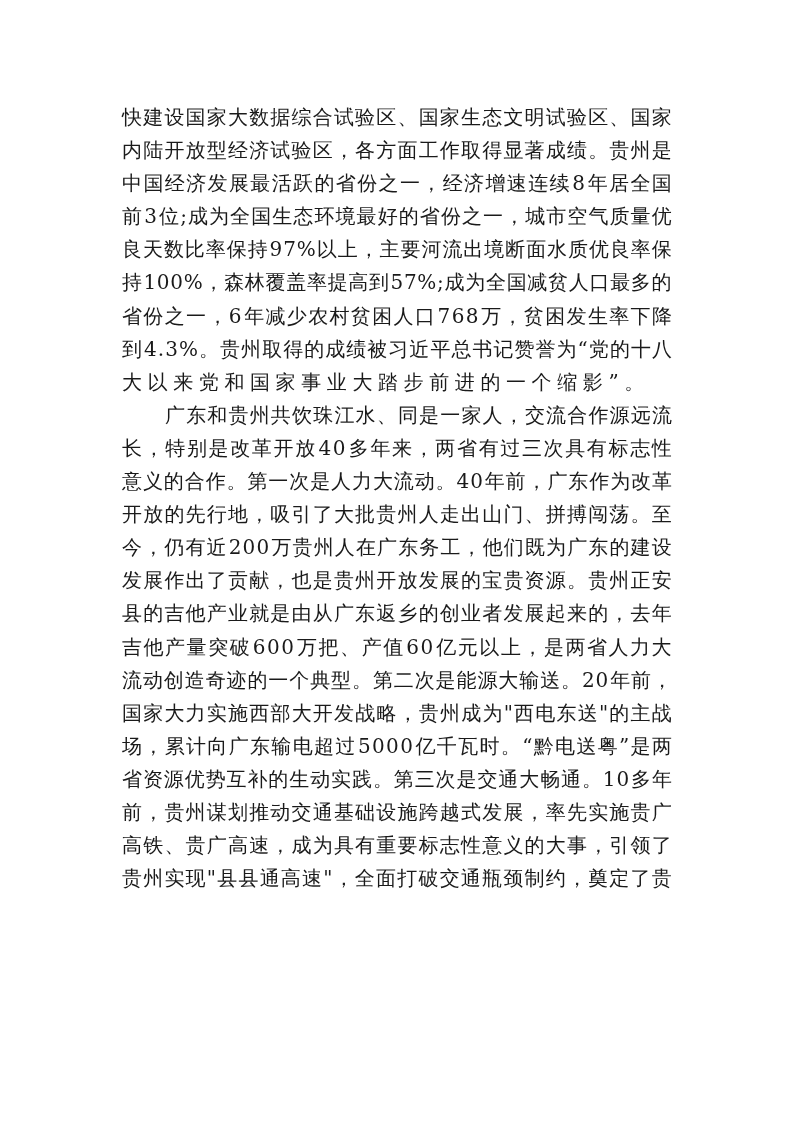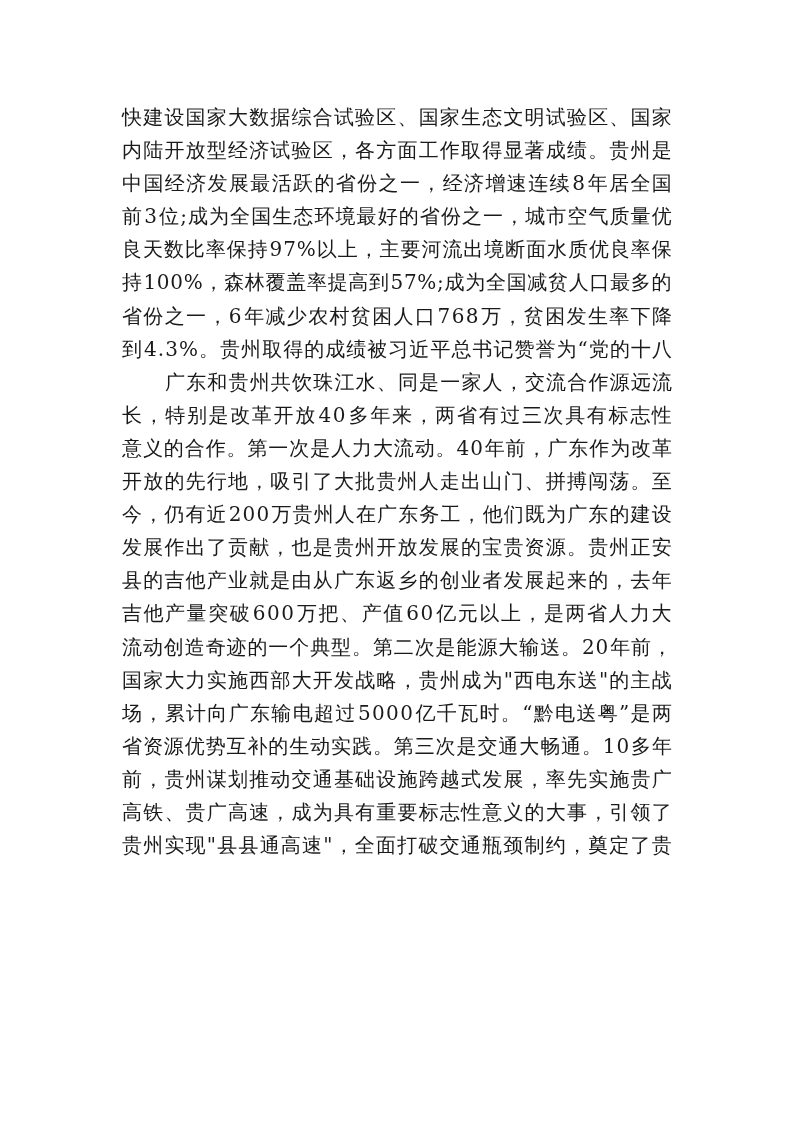--- a/index.html
+++ b/index.html
@@ -289,20 +289,21 @@
           <span>记</span>
           <span>赞</span>
           <span>誉</span>
           <span>为</span>
           <span>“</span>
           <span>党</span>
           <span>的</span>
           <span>十</span>
           <span>八</span>
         </span>
+      <span class="line last">大以来党和国家事业大踏步前进的一个缩影”。</span>
     </div>
 
     <div>
       <span class="line indent" style="display: flex; justify-content: space-between; align-items: center;">
           <span>广</span>
           <span>东</span>
           <span>和</span>
           <span>贵</span>
           <span>州</span>
           <span>共</span>

